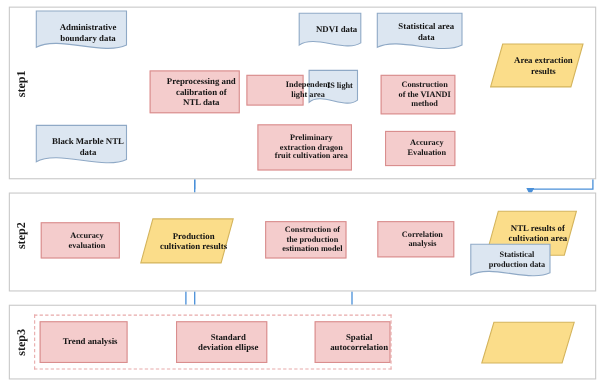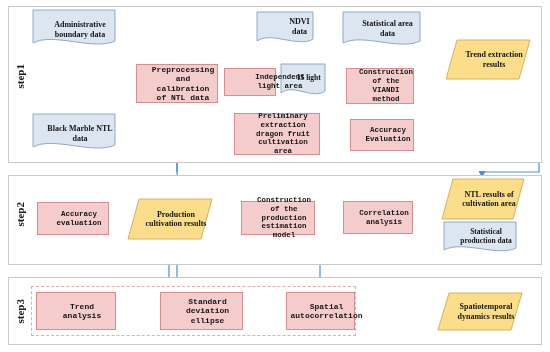--- a/index.html
+++ b/index.html
@@ -9,21 +9,21 @@
   
   .step-box{position:absolute;border:1px solid #c9c9c9;background:#ffffff;box-sizing:border-box;}
   .step-label{position:absolute;font-weight:bold;font-size:11px;color:#1a1a1a;
               writing-mode:vertical-rl;transform:rotate(180deg);
               letter-spacing:0px;white-space:nowrap;}
   .dashed-group{position:absolute;border:1px dashed #e8a9a9;box-sizing:border-box;}
   
   .node{position:absolute;box-sizing:border-box;display:flex;align-items:center;
         justify-content:center;text-align:center;font-weight:bold;color:#141414;
         line-height:1.18;}
-  .proc{background:#f4cccc;border:1px solid #d98e8e;font-family:Liberation Mono, monospace;}
+  .proc{background:#f4cccc;border:1px solid #d98e8e;}
   .para-wrap{background:transparent;border:0;}
   .doc{background:transparent;border:0;}
   .txt{position:relative;z-index:3;padding:0 2px;margin-left:12px;}
   svg.shape{position:absolute;left:0;top:0;width:100%;height:100%;z-index:1;overflow:visible;}
   #links{position:absolute;left:0;top:0;z-index:0;}
 </style>
 </head>
 <body>
 
 <div id="canvas">
@@ -111,21 +111,21 @@
     <span class="txt">Independent light area</span>
   </div>
 
   <div class="node doc" style="left:281px;top:64px;width:44px;height:34px;font-size:7.5px;">
     <svg class="shape" viewBox="0 0 44 34" preserveAspectRatio="none">
       <path d="M0,0 H44 V27 C33,36 11,19 0,29 Z" fill="#dce6f1" stroke="#8fa9c6" stroke-width="1"></path>
     </svg>
     <span class="txt" style="margin-bottom:5px;">IS light</span>
   </div>
 
-  <div class="node doc" style="left:257px;top:12px;width:56px;height:34px;font-size:8px;padding-left:17px;">
+  <div class="node doc" style="left:272px;top:12px;width:56px;height:34px;font-size:8px;">
     <svg class="shape" viewBox="0 0 56 34" preserveAspectRatio="none">
       <path d="M0,0 H56 V27 C42,36 14,19 0,29 Z" fill="#dce6f1" stroke="#8fa9c6" stroke-width="1"></path>
     </svg>
     <span class="txt" style="margin-bottom:5px;">NDVI data</span>
   </div>
 
   <div class="node proc" style="left:234px;top:113px;width:86px;height:42px;font-size:7.5px;">
     <span class="txt">Preliminary extraction dragon fruit cultivation area</span>
   </div>
 
@@ -141,21 +141,21 @@
   </div>
 
   <div class="node proc" style="left:350px;top:119px;width:64px;height:32px;font-size:7.5px;">
     <span class="txt">Accuracy Evaluation</span>
   </div>
 
   <div class="node para-wrap" style="left:446px;top:40px;width:84px;height:39px;font-size:8px;">
     <svg class="shape" viewBox="0 0 84 39" preserveAspectRatio="none">
       <path d="M11,0 H84 L73,39 H0 Z" fill="#fbdd8a" stroke="#d4b45c" stroke-width="1"></path>
     </svg>
-    <span class="txt">Trend extraction results</span>
+    <span class="txt">Area extraction results</span>
   </div>
 
   <div class="step-box" style="left:8px;top:175px;width:534px;height:90px;"></div>
   <div class="step-label" style="left:14px;top:202px;">step2</div>
 
   <div class="node proc" style="left:37px;top:202px;width:72px;height:33px;font-size:7.5px;">
     <span class="txt">Accuracy evaluation</span>
   </div>
 
   <div class="node para-wrap" style="left:128px;top:199px;width:84px;height:40px;font-size:8px;">
@@ -166,28 +166,28 @@
   </div>
 
   <div class="node proc" style="left:241px;top:201px;width:74px;height:34px;font-size:7.5px;">
     <span class="txt">Construction of the production estimation model</span>
   </div>
 
   <div class="node proc" style="left:343px;top:201px;width:70px;height:33px;font-size:7.5px;">
     <span class="txt">Correlation analysis</span>
   </div>
 
-  <div class="node para-wrap" style="left:442px;top:179px;width:82px;height:40px;font-size:8px;">
+  <div class="node para-wrap" style="left:442px;top:192px;width:82px;height:40px;font-size:8px;">
     <svg class="shape" viewBox="0 0 82 40" preserveAspectRatio="none">
       <path d="M11,0 H82 L71,40 H0 Z" fill="#fbdd8a" stroke="#d4b45c" stroke-width="1"></path>
     </svg>
     <span class="txt">NTL results of cultivation area</span>
   </div>
 
-  <div class="node doc" style="left:444px;top:222px;width:72px;height:33px;font-size:7.5px;">
+  <div class="node doc" style="left:428px;top:222px;width:72px;height:33px;font-size:7.5px;">
     <svg class="shape" viewBox="0 0 72 33" preserveAspectRatio="none">
       <path d="M0,0 H72 V26 C54,35 18,18 0,28 Z" fill="#dce6f1" stroke="#8fa9c6" stroke-width="1"></path>
     </svg>
     <span class="txt" style="margin-bottom:4px;">Statistical production data</span>
   </div>
 
   <div class="step-box" style="left:8px;top:277px;width:534px;height:68px;"></div>
   <div class="step-label" style="left:14px;top:299px;">step3</div>
   <div class="dashed-group" style="left:31px;top:286px;width:325px;height:50px;"></div>
 
@@ -200,16 +200,15 @@
   </div>
 
   <div class="node proc" style="left:286px;top:292px;width:69px;height:38px;font-size:8px;">
     <span class="txt">Spatial autocorrelation</span>
   </div>
 
   <div class="node para-wrap" style="left:438px;top:293px;width:84px;height:37px;font-size:8px;">
     <svg class="shape" viewBox="0 0 84 37" preserveAspectRatio="none">
       <path d="M11,0 H84 L73,37 H0 Z" fill="#fbdd8a" stroke="#d4b45c" stroke-width="1"></path>
     </svg>
-    <span class="txt">Spatiotemporal dynamics results</span>
   </div>
 
 </div>
 
 </body></html>

